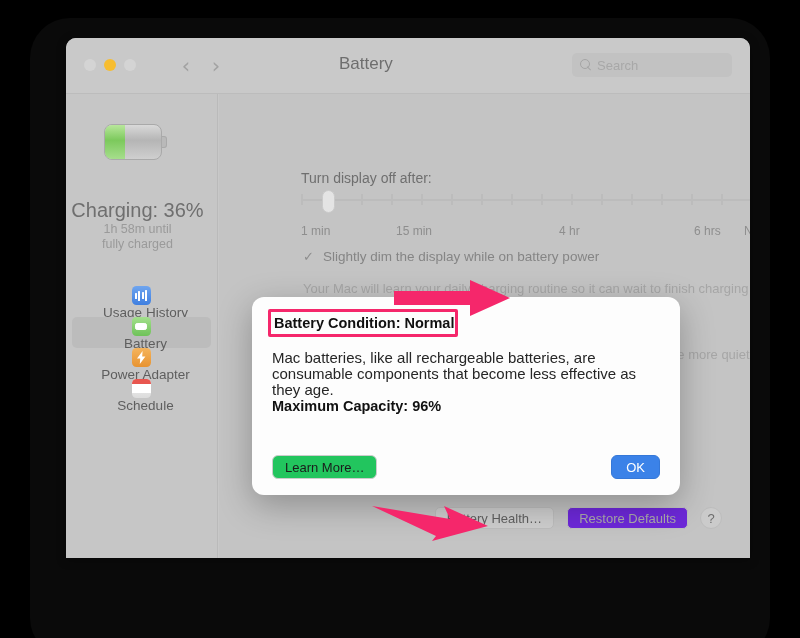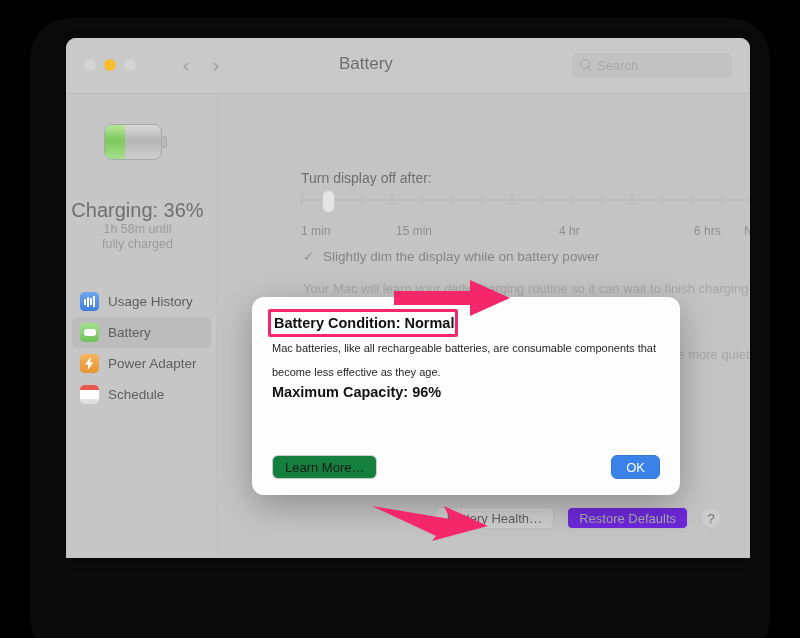--- a/index.html
+++ b/index.html
@@ -141,20 +141,21 @@
   }
 
   
   #side-list { position: absolute; left: 0; right: 0; top: 192px; }
   .side-item {
     position: relative;
     height: 31px; margin: 0 6px;
     display: flex; align-items: center;
     border-radius: 5px;
     padding-left: 8px;
+    flex-direction: column;
   }
   .side-item.selected { background: #bcbcbc; }
   .side-ico {
     width: 19px; height: 19px; border-radius: 4.5px;
     margin-right: 9px; flex: none;
     display: flex; align-items: center; justify-content: center;
   }
   .side-label { font-size: 13.5px; color: #5e5e5e; white-space: nowrap; }
 
   .ico-usage { background: linear-gradient(180deg,#6fa5ef,#3f7fe0); }
@@ -249,38 +250,38 @@
   #dlg-title {
     font-size: 14.5px; font-weight: bold; color: #111;
     padding: 2px 0 2px 2px;
   }
   #dlg-title-box {
     position: absolute; left: 16px; top: 12px;
     width: 190px; height: 28px;
     border: 3px solid #f5276b; border-radius: 2px;
   }
   #dlg-p1 {
-    margin-top: 3px;
-    font-size: 11px; color: #262626; line-height: 24px;
+    margin-top: 17px;
+    font-size: 15px; color: #262626; line-height: 16px;
   }
   #dlg-cap {
     margin-top: 0;
     font-size: 14.5px; font-weight: bold; color: #111;
   }
   #dlg-p2 {
     margin-top: 5px;
     font-size: 12.5px; color: #262626; line-height: 16px;
   }
   #dlg-buttons {
     position: absolute; left: 20px; right: 20px; bottom: 16px; height: 24px;
   }
   #btn-learn {
     position: absolute; left: 0; top: 0; height: 24px;
     padding: 0 12px; border-radius: 6px;
-    background: #15803d; border: 1px solid #ccc; color: #1b1b1b;
+    background: #22c55e; border: 1px solid #ccc; color: #1b1b1b;
     font-size: 13px; display: flex; align-items: center;
   }
   #btn-ok {
     position: absolute; right: 0; top: 0; height: 24px; min-width: 48px;
     padding: 0 14px; border-radius: 6px;
     background: #3b82e8; border: 1px solid #3578d8; color: #fff;
     font-size: 13px; display: flex; align-items: center; justify-content: center;
   }
 
   

